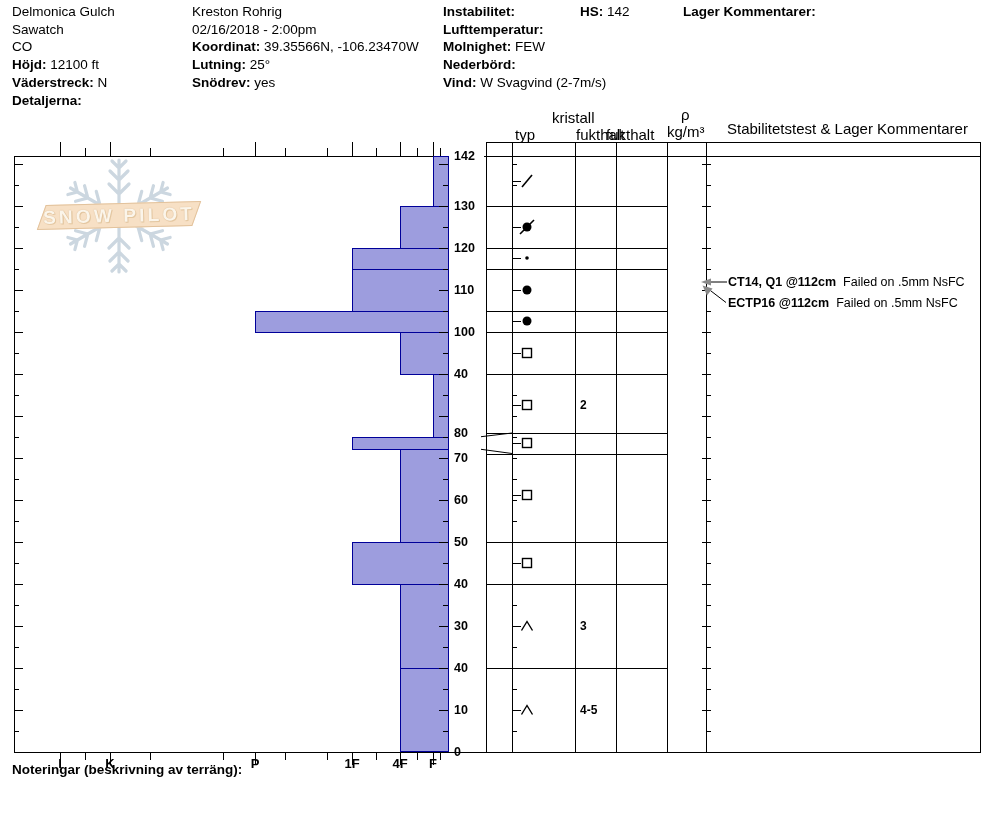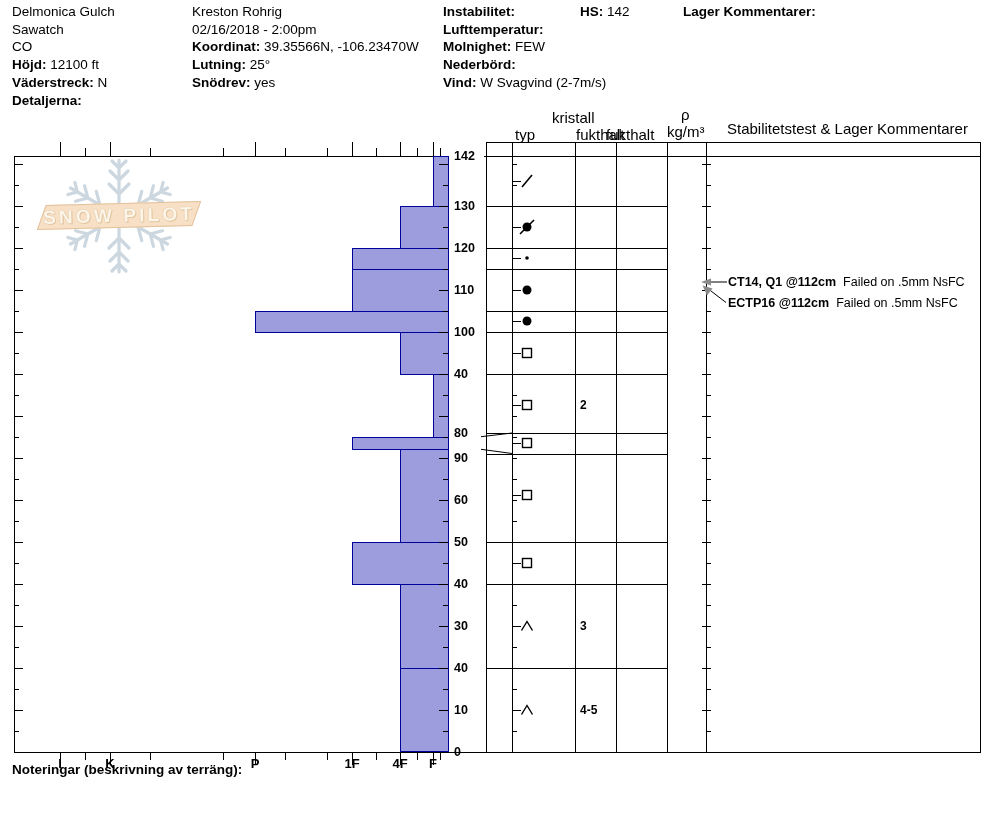--- a/index.html
+++ b/index.html
@@ -110,21 +110,21 @@
       <div class="bar" style="left: 352px; top: 541.641px; width: 97px; height: 42.9718px;"></div>
       <div class="bar" style="left: 400px; top: 583.613px; width: 49px; height: 84.9437px;"></div>
       <div class="bar" style="left: 400px; top: 667.556px; width: 49px; height: 84.9437px;"></div>
       <div class="depthlabel" style="left: 454px; top: 148.5px;">142</div>
       <div class="depthlabel" style="left: 454px; top: 198.866px;">130</div>
       <div class="depthlabel" style="left: 454px; top: 240.838px;">120</div>
       <div class="depthlabel" style="left: 454px; top: 282.81px;">110</div>
       <div class="depthlabel" style="left: 454px; top: 324.782px;">100</div>
       <div class="depthlabel" style="left: 454px; top: 366.754px;">40</div>
       <div class="depthlabel" style="left: 454px; top: 426px;">80</div>
-      <div class="depthlabel" style="left: 454px; top: 450.697px;">90</div>
+      <div class="depthlabel" style="left: 454px; top: 450.697px;">70</div>
       <div class="depthlabel" style="left: 454px; top: 492.669px;">60</div>
       <div class="depthlabel" style="left: 454px; top: 534.641px;">50</div>
       <div class="depthlabel" style="left: 454px; top: 576.613px;">40</div>
       <div class="depthlabel" style="left: 454px; top: 618.585px;">30</div>
       <div class="depthlabel" style="left: 454px; top: 660.556px;">40</div>
       <div class="depthlabel" style="left: 454px; top: 702.528px;">10</div>
       <div class="depthlabel" style="left: 454px; top: 744.5px;">0</div>
       <div class="tick" style="left: 443px; top: 730.514px; width: 5px; height: 1px;"></div>
       <div class="tick" style="left: 14px; top: 730.514px; width: 5px; height: 1px;"></div>
       <div class="tick" style="left: 439px; top: 709.528px; width: 9px; height: 1px;"></div>

